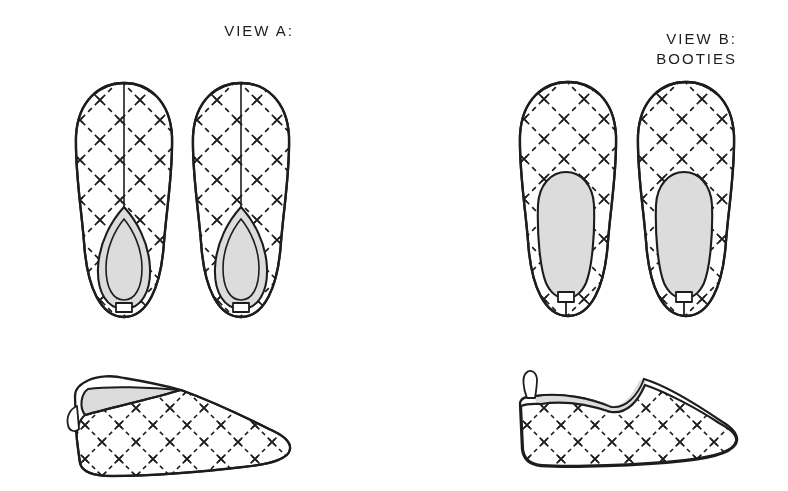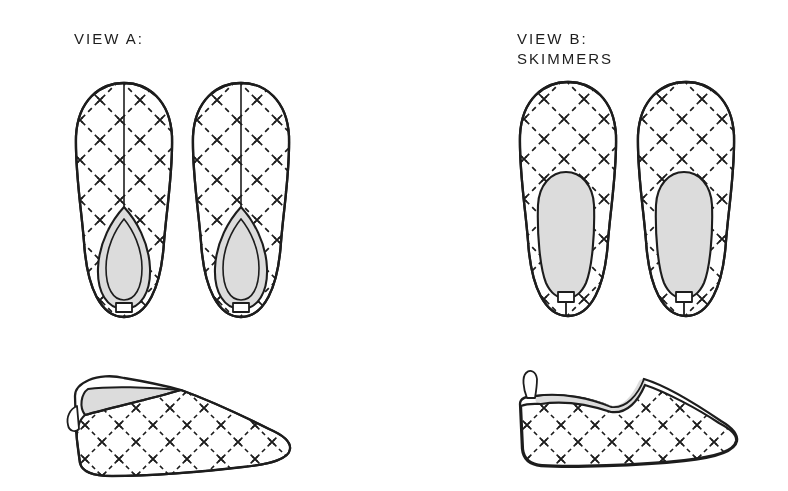--- a/index.html
+++ b/index.html
@@ -1,21 +1,21 @@
 <!DOCTYPE html>
 <html style="--background: #ffffff; --line: #1d1d1d; --gray-fill: #dcdcdc;"><head>
 <meta charset="utf-8">
 <style>
   html,body { margin:0; padding:0; }
   body { background: var(--background,#ffffff); font-family:"Liberation Sans", sans-serif; }
   .canvas { position:relative; width:788px; height:491px; background:var(--background,#ffffff); overflow:hidden; }
-  .view-title { position:absolute; top:29px; width:220px; text-align:left;
+  .view-title { position:absolute; top:21px; width:220px; text-align:right;
     color:var(--line,#1d1d1d); font-size:15px; letter-spacing:2px; line-height:20px; font-weight:400; }
   #title-a { left:74px; }
-  #title-b { left:517px; }
+  #title-b { left:517px;margin-top:8px; }
   svg.art { position:absolute; left:0; top:0; }
 
   .base    { fill:#ffffff; stroke:var(--line,#1d1d1d); stroke-width:2.3; stroke-linejoin:round; }
   .quilt40 { fill:url(#q40); stroke:var(--line,#1d1d1d); stroke-width:2.3; stroke-linejoin:round; }
   .quilt34 { fill:url(#q34); stroke:var(--line,#1d1d1d); stroke-width:2.2; stroke-linejoin:round; }
   .gray    { fill:var(--gray-fill,#dcdcdc); stroke:var(--line,#1d1d1d); stroke-width:2.1; stroke-linejoin:round; }
   .thin    { fill:none; stroke:var(--line,#1d1d1d); stroke-width:1.6; }
   .med     { fill:none; stroke:var(--line,#1d1d1d); stroke-width:1.8; }
   .white   { fill:#ffffff; stroke:var(--line,#1d1d1d); stroke-width:1.8; stroke-linejoin:round; }
   .band    { fill:none; stroke:var(--gray-fill,#dcdcdc); stroke-width:7; stroke-linecap:round; }
@@ -27,21 +27,21 @@
 <body>
 
 <div class="canvas">
 
   <div class="view-title" id="title-a">
     <div>VIEW A:</div>
   </div>
 
   <div class="view-title" id="title-b">
     <div>VIEW B:</div>
-    <div>SKIMMERS</div>
+    <div>BOOTIES</div>
   </div>
 
   <svg class="art" width="788" height="491" viewBox="0 0 788 491">
     <defs>
       <g id="xm">
           <path class="xmark" d="M-2.4,-2.4 L2.4,2.4 M2.4,-2.4 L-2.4,2.4"></path>
         </g>
       <pattern id="q40" width="40" height="40" patternUnits="userSpaceOnUse">
         <path class="d40" d="M0,0 L40,40 M40,0 L0,40"></path>
         <use href="#xm" x="0" y="0"></use>

